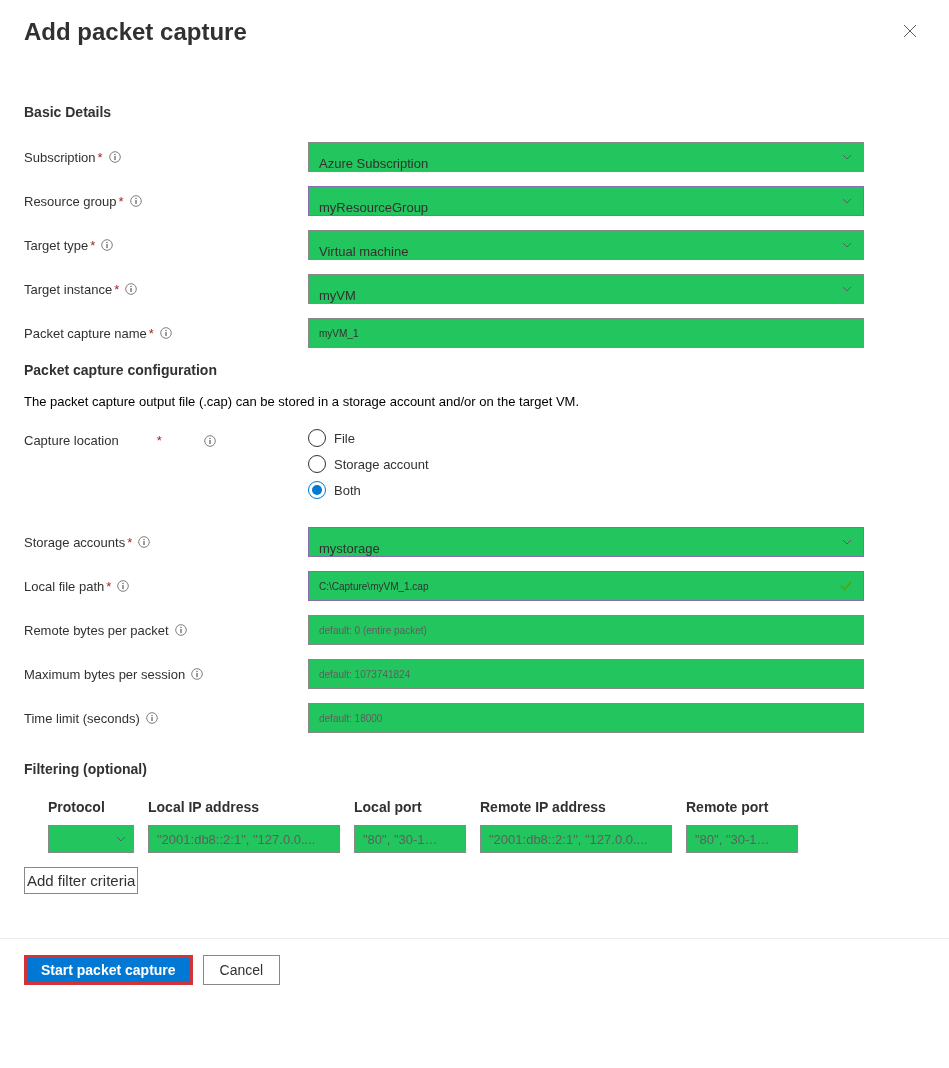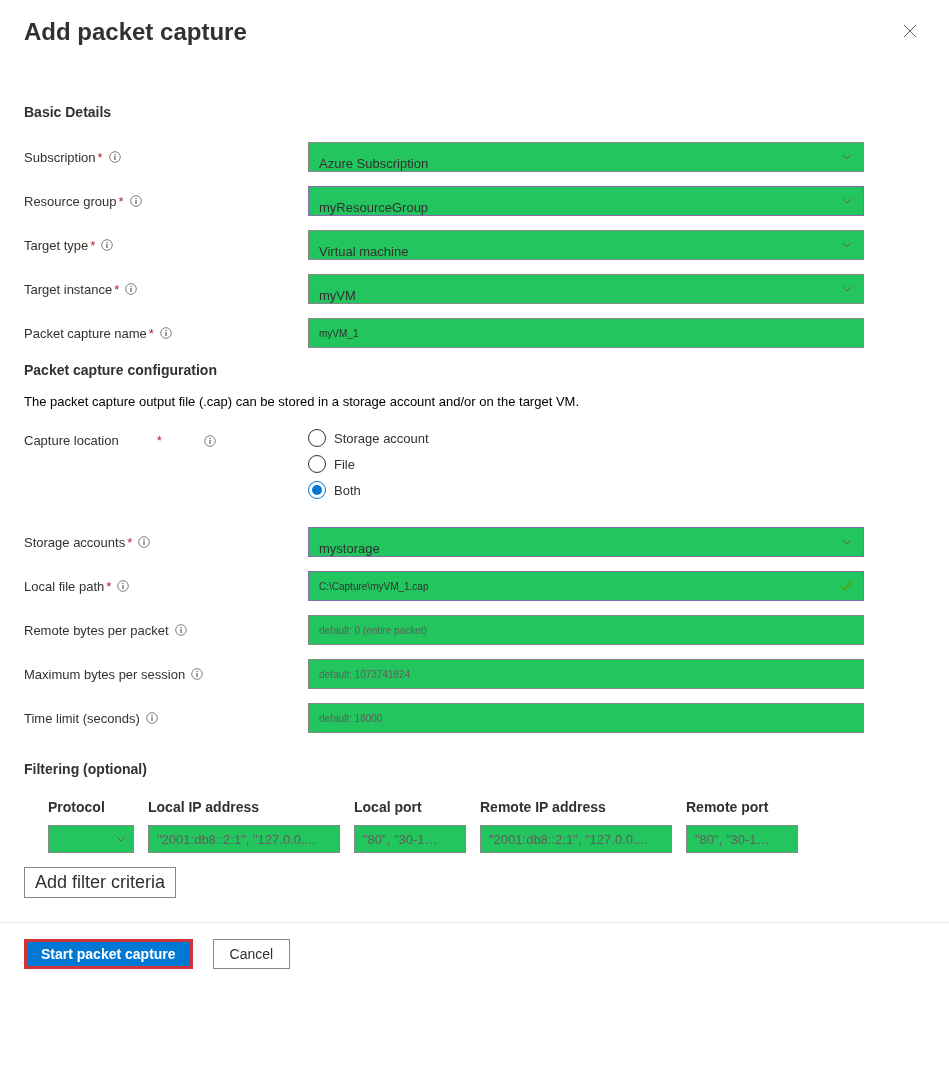--- a/index.html
+++ b/index.html
@@ -78,26 +78,26 @@
   .col-protocol { width: 86px; }
   .col-lip { width: 192px; }
   .col-lport { width: 112px; }
   .col-rip { width: 192px; }
   .col-rport { width: 112px; }
   .filter-row .input, .filter-row .select { height: 28px; padding-left: 8px; padding-right: 22px; }
   .filter-row .input input { font-size: 13px; white-space: nowrap; overflow: hidden; text-overflow: ellipsis; }
   .filter-row .select .chevron { right: 6px; }
   .add-filter-btn {
     margin-top: 14px; margin-left: 0;
-    border: 1px solid #8a8886; background: #fff; padding: 4px 10px;
-    font-family: inherit; font-size: 18px; cursor: pointer; color: #323130;
+    border: 1px solid #8a8886; background: #fff; padding: 4px 2px;
+    font-family: inherit; font-size: 15px; cursor: pointer; color: #323130;
   }
   .footer {
-    border-top: 1px solid #edebe9; margin-top: 24px; padding: 16px 24px 20px 24px;
-    display: flex; gap: 20px;
+    border-top: 1px solid #edebe9; margin-top: 44px; padding: 16px 24px 20px 24px;
+    display: flex; gap: 10px;
   }
   .btn-primary {
     background: #0078d4; color: #fff; border: 3px solid #d13438;
     padding: 4px 14px; font-family: inherit; font-size: 14px; font-weight: 600;
     cursor: pointer;
   }
   .btn-secondary {
     background: #fff; color: #323130; border: 1px solid #8a8886;
     padding: 6px 16px; font-family: inherit; font-size: 14px; cursor: pointer;
   }
@@ -237,25 +237,25 @@
             <circle cx="6" cy="6" r="5.3" fill="none" stroke="#605e5c" stroke-width="0.8"></circle>
             <circle cx="6" cy="3.5" r="0.7" fill="#605e5c"></circle>
             <rect x="5.4" y="5" width="1.2" height="4" fill="#605e5c"></rect>
           </svg>
         </span>
     </div>
     <div class="control-col">
       <div class="radio-group">
         <div class="radio-item">
           <span class="radio-circle"></span>
-          <span>Storage account</span>
+          <span>File</span>
         </div>
         <div class="radio-item">
           <span class="radio-circle"></span>
-          <span>File</span>
+          <span>Storage account</span>
         </div>
         <div class="radio-item">
           <span class="radio-circle checked"></span>
           <span>Both</span>
         </div>
       </div>
     </div>
   </div>
 
   <div class="row">

